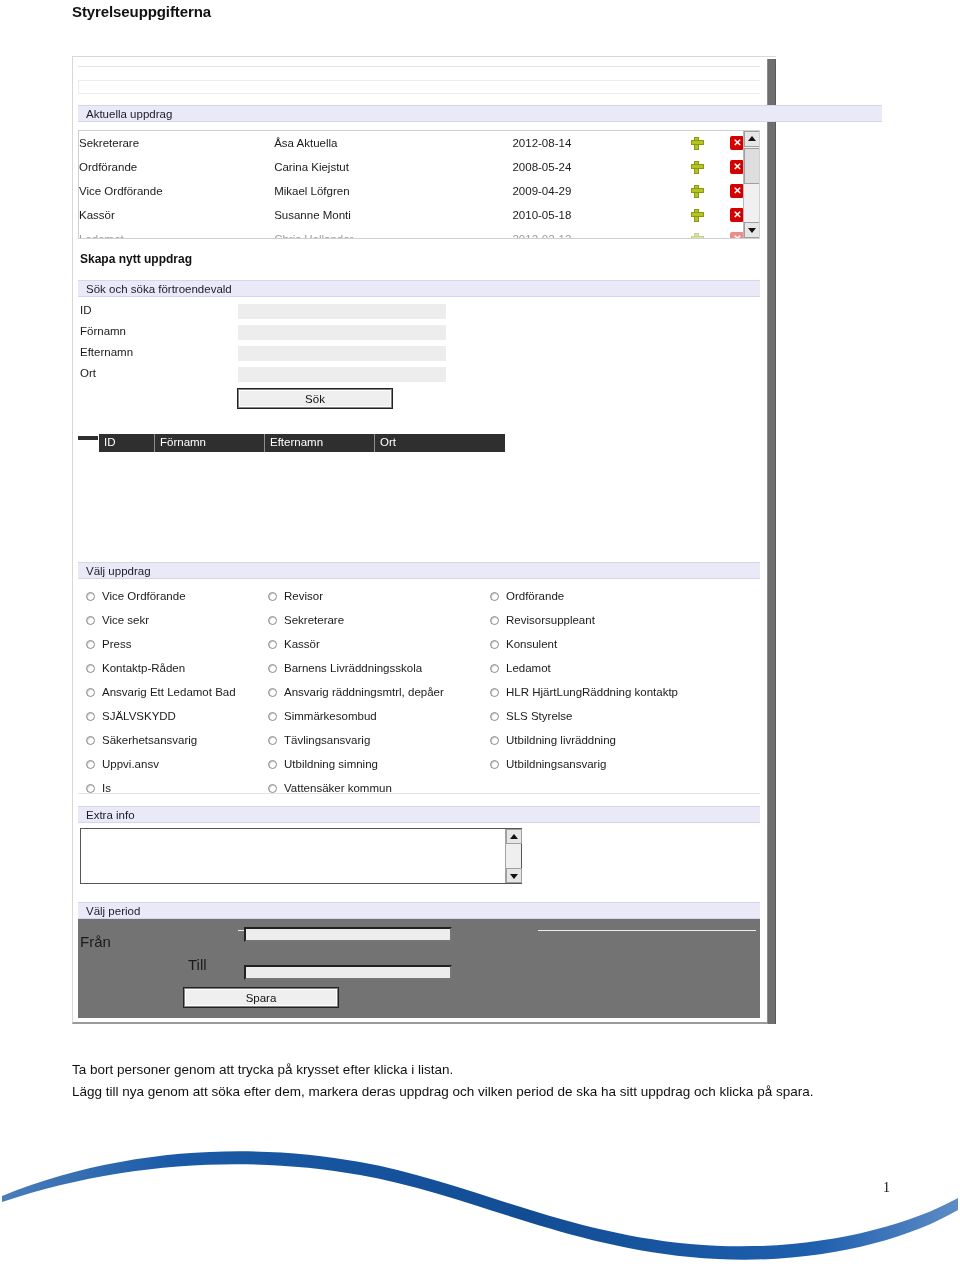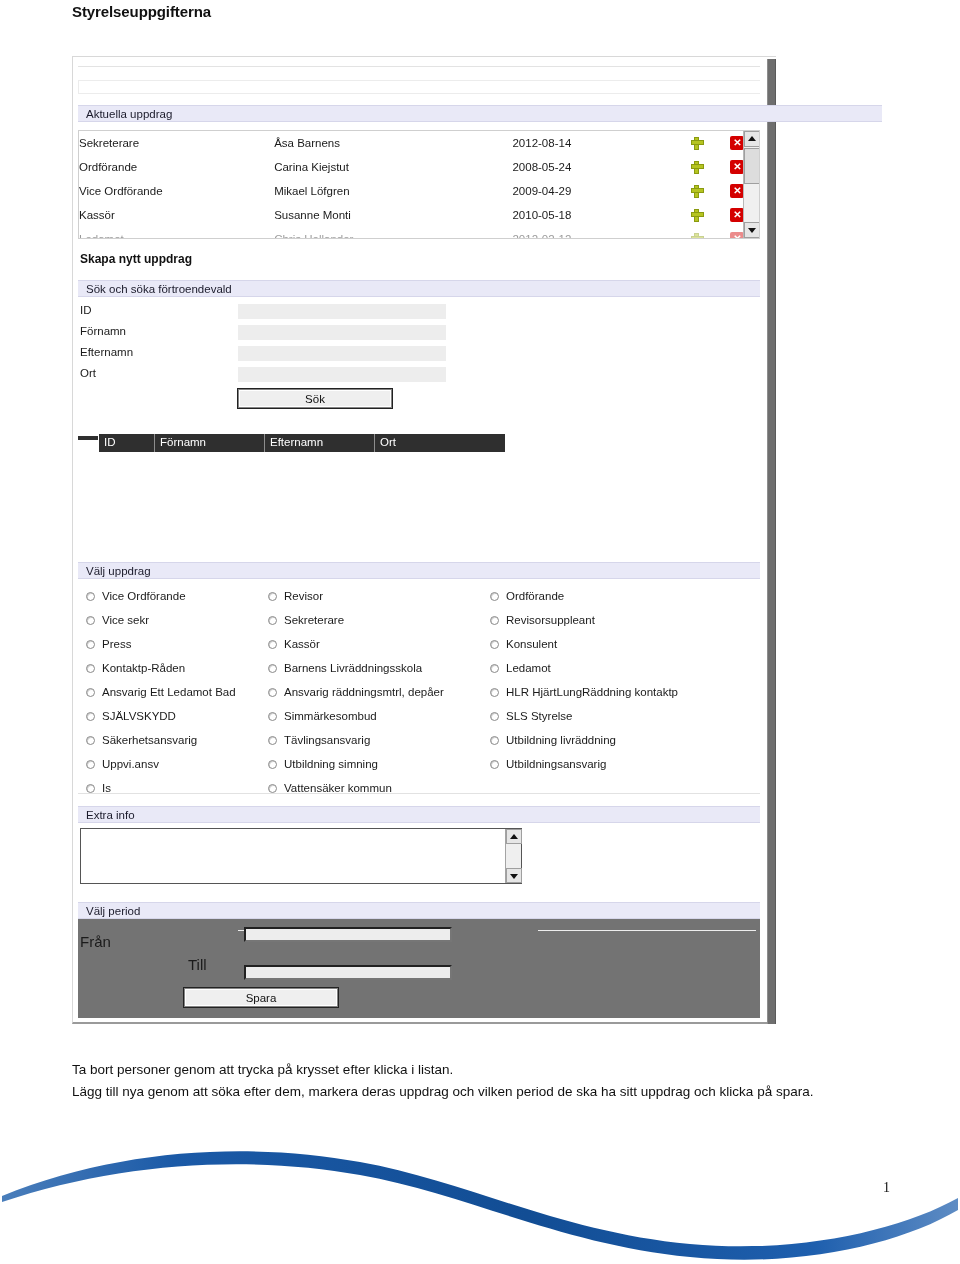--- a/index.html
+++ b/index.html
@@ -243,21 +243,21 @@
     <div class="strip-a"></div>
     <div class="strip-b"></div>
 
     <div class="sec-head" style="left:6px; top:36px; width:804px;margin-top:13px;">Aktuella uppdrag</div>
 
     <div class="tbl-wrap">
       <table class="tbl">
         <tbody id="assignment-rows">
             <tr>
               <td class="c-role">Sekreterare</td>
-              <td class="c-name">Åsa Barnens</td>
+              <td class="c-name">Åsa Aktuella</td>
               <td class="c-date">2012-08-14</td>
               <td class="c-ic1"><span class="icon-plus"></span></td>
               <td class="c-ic2"><span class="icon-x">✕</span></td>
             </tr>
             <tr>
               <td class="c-role">Ordförande</td>
               <td class="c-name">Carina Kiejstut</td>
               <td class="c-date">2008-05-24</td>
               <td class="c-ic1"><span class="icon-plus"></span></td>
               <td class="c-ic2"><span class="icon-x">✕</span></td>

